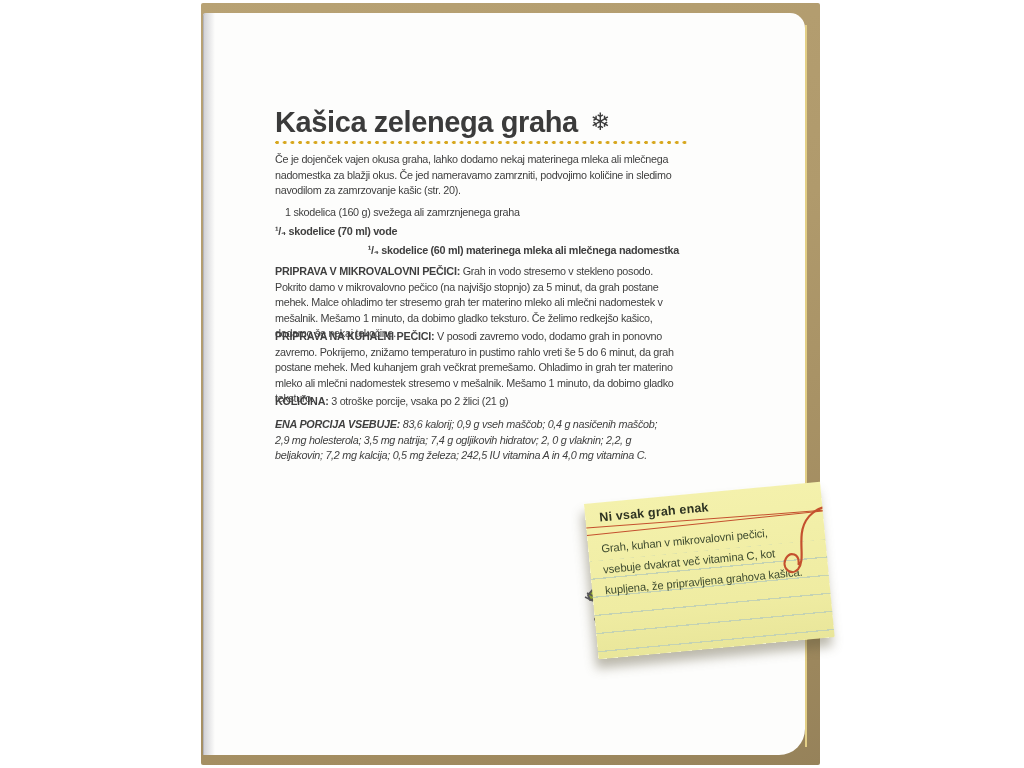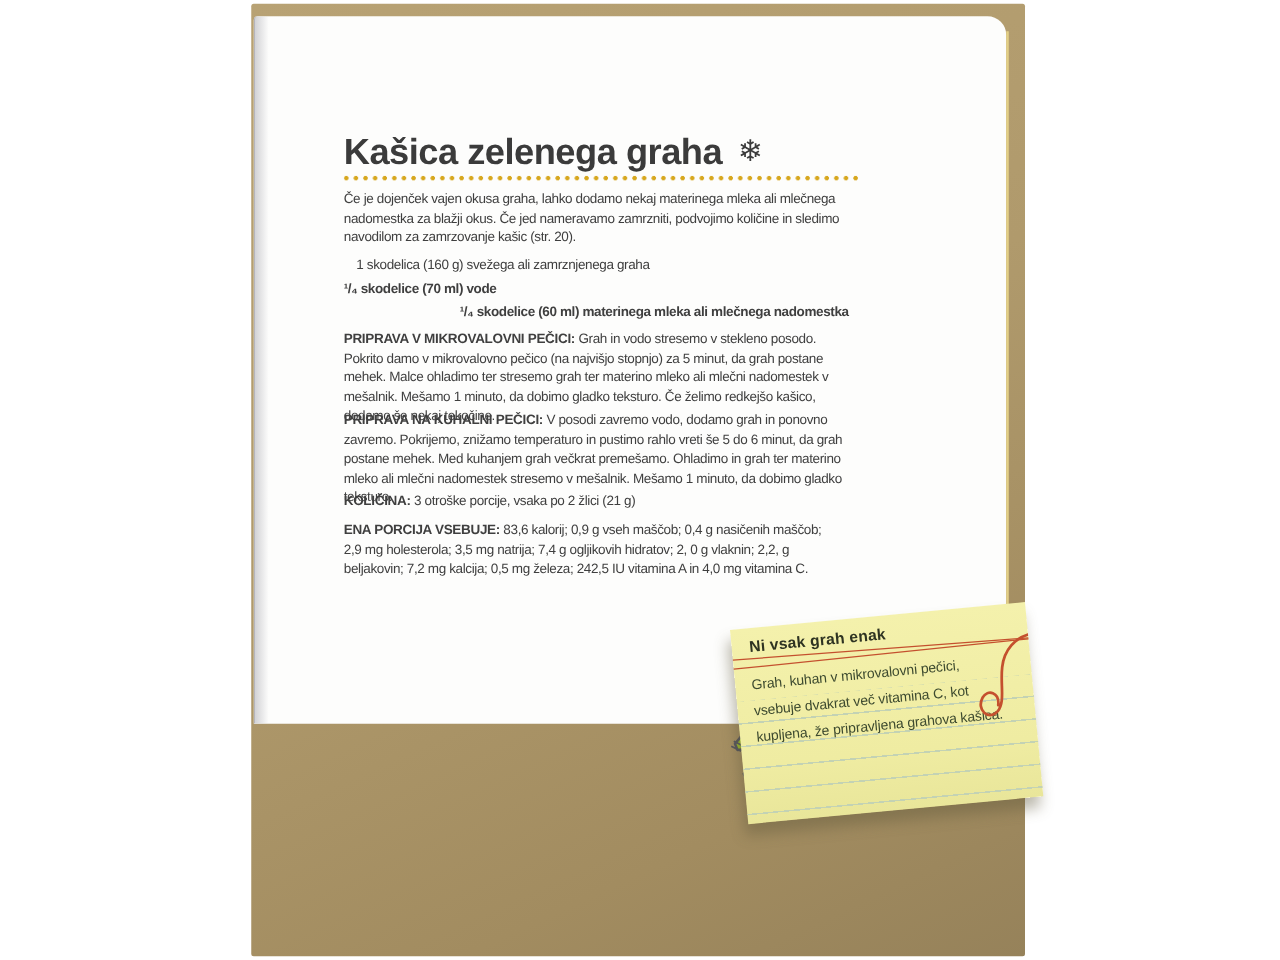--- a/index.html
+++ b/index.html
@@ -6,21 +6,21 @@
   html,body { width:1024px; height:768px; background:#ffffff; overflow:hidden;
               font-family:"Liberation Sans", sans-serif; }
   .stage { position:absolute; left:0; top:0; width:1024px; height:768px; background:#ffffff; }
 
   
   .photo { position:absolute; left:201px; top:3px; width:619px; height:762px;
            background:linear-gradient(155deg,#b8a274 0%,#b09a6c 45%,#a28c60 80%,#96825a 100%);
            border-radius:2px; }
 
   
-  .paper { position:absolute; left:2px; top:10px; width:602px; height:566px;
+  .paper { position:absolute; left:2px; top:10px; width:602px; height:742px;
            background:#fdfdfc; border-radius:3px 15px 26px 0; }
   .paper::before { content:""; position:absolute; left:0; top:0; bottom:0; width:11px;
            background:linear-gradient(to right,#d2d2d5,rgba(255,255,255,0));
            border-left:1px solid #b5b5bd; border-radius:3px 0 0 0; }
   .paper::after { content:""; position:absolute; right:-2px; top:12px; bottom:8px; width:2px;
            background:#e3cf86; }
 
   .title-row { position:absolute; left:72px; top:93px; color:#3b3b3b; white-space:nowrap; }
   .title-row .t { font-size:29px; font-weight:700; letter-spacing:-0.4px; }
   .title-row .snow { font-size:24px; font-weight:400; margin-left:8px; vertical-align:2px; }
@@ -33,21 +33,21 @@
               font-size:10.8px; line-height:15.6px; letter-spacing:-0.3px; }
   .blk { position:absolute; left:0; width:404px; }
   .blk b { letter-spacing:-0.25px; }
   .intro    { top:139px; }
   .ing1     { top:192px; font-weight:400;margin-left:10px; }
   .ing2     { top:211px; font-weight:700; }
   .ing3     { top:230px; font-weight:700;text-align:right; }
   .step1    { top:251px; }
   .step2    { top:316px; }
   .kolicina { top:381px; }
-  .ena      { top:404px; width:396px; }
+  .ena      { top:404px; width:396px;font-style:italic; }
 
   .footer { position:absolute; left:0; top:708px; width:561px; text-align:right;
             font-size:11.5px; font-weight:700; color:#3c3c3c; }
   .footer .pg { display:inline-block; margin-left:28px; }
 
   
   .pea { position:absolute; left:372px; top:518px; width:142px; height:112px; }
 
   
   .note { position:absolute; left:584px; top:504px; width:237px; height:156px;

